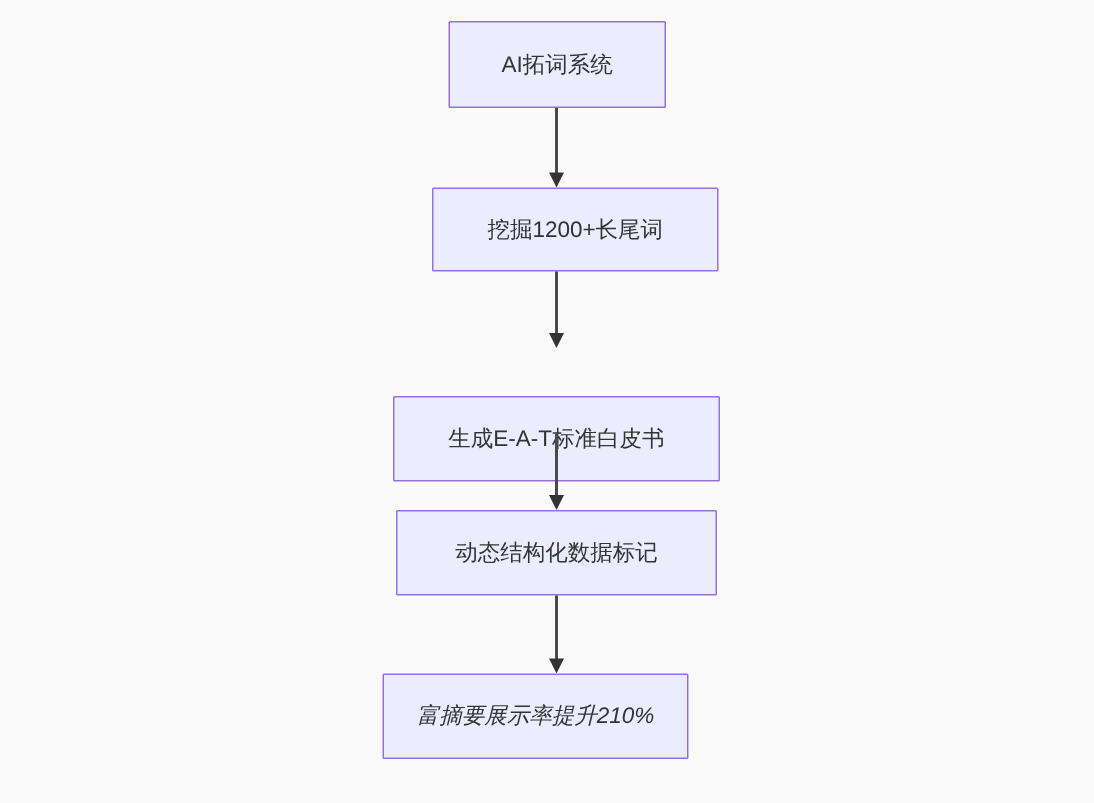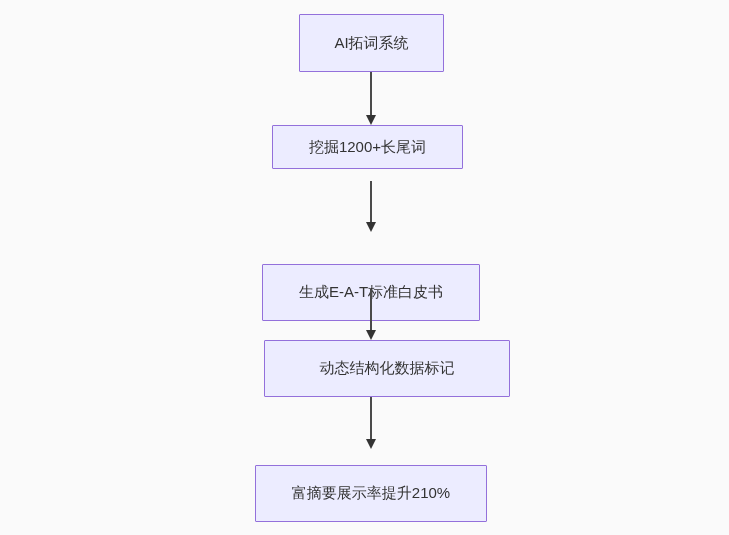--- a/index.html
+++ b/index.html
@@ -26,24 +26,24 @@
     border-radius: 1px;
     color: #333333;
     font-size: 15px;
     display: flex;
     align-items: center;
     justify-content: center;
     text-align: center;
     white-space: nowrap;
   }
   .node-1 { left: 299px; top: 14px;  width: 145px; height: 58px; }
-  .node-2 { left: 272px; top: 125px; width: 191px; height: 44px; }
+  .node-2 { left: 288px; top: 125px; width: 191px; height: 56px; }
   .node-3 { left: 262px; top: 232px; width: 218px; height: 57px; margin-top: 32px; }
-  .node-4 { left: 264px; top: 340px; width: 246px; height: 57px; }
-  .node-5 { left: 255px; top: 465px; width: 232px; height: 57px; }
+  .node-4 { left: 264px; top: 340px; width: 214px; height: 57px; }
+  .node-5 { left: 255px; top: 449px; width: 204px; height: 57px; font-style: italic; }
   .arrow {
     position: absolute;
     left: 365px;
     width: 12px;
   }
   .arrow .shaft {
     position: absolute;
     left: 5px;
     top: 0;
     bottom: 7px;

